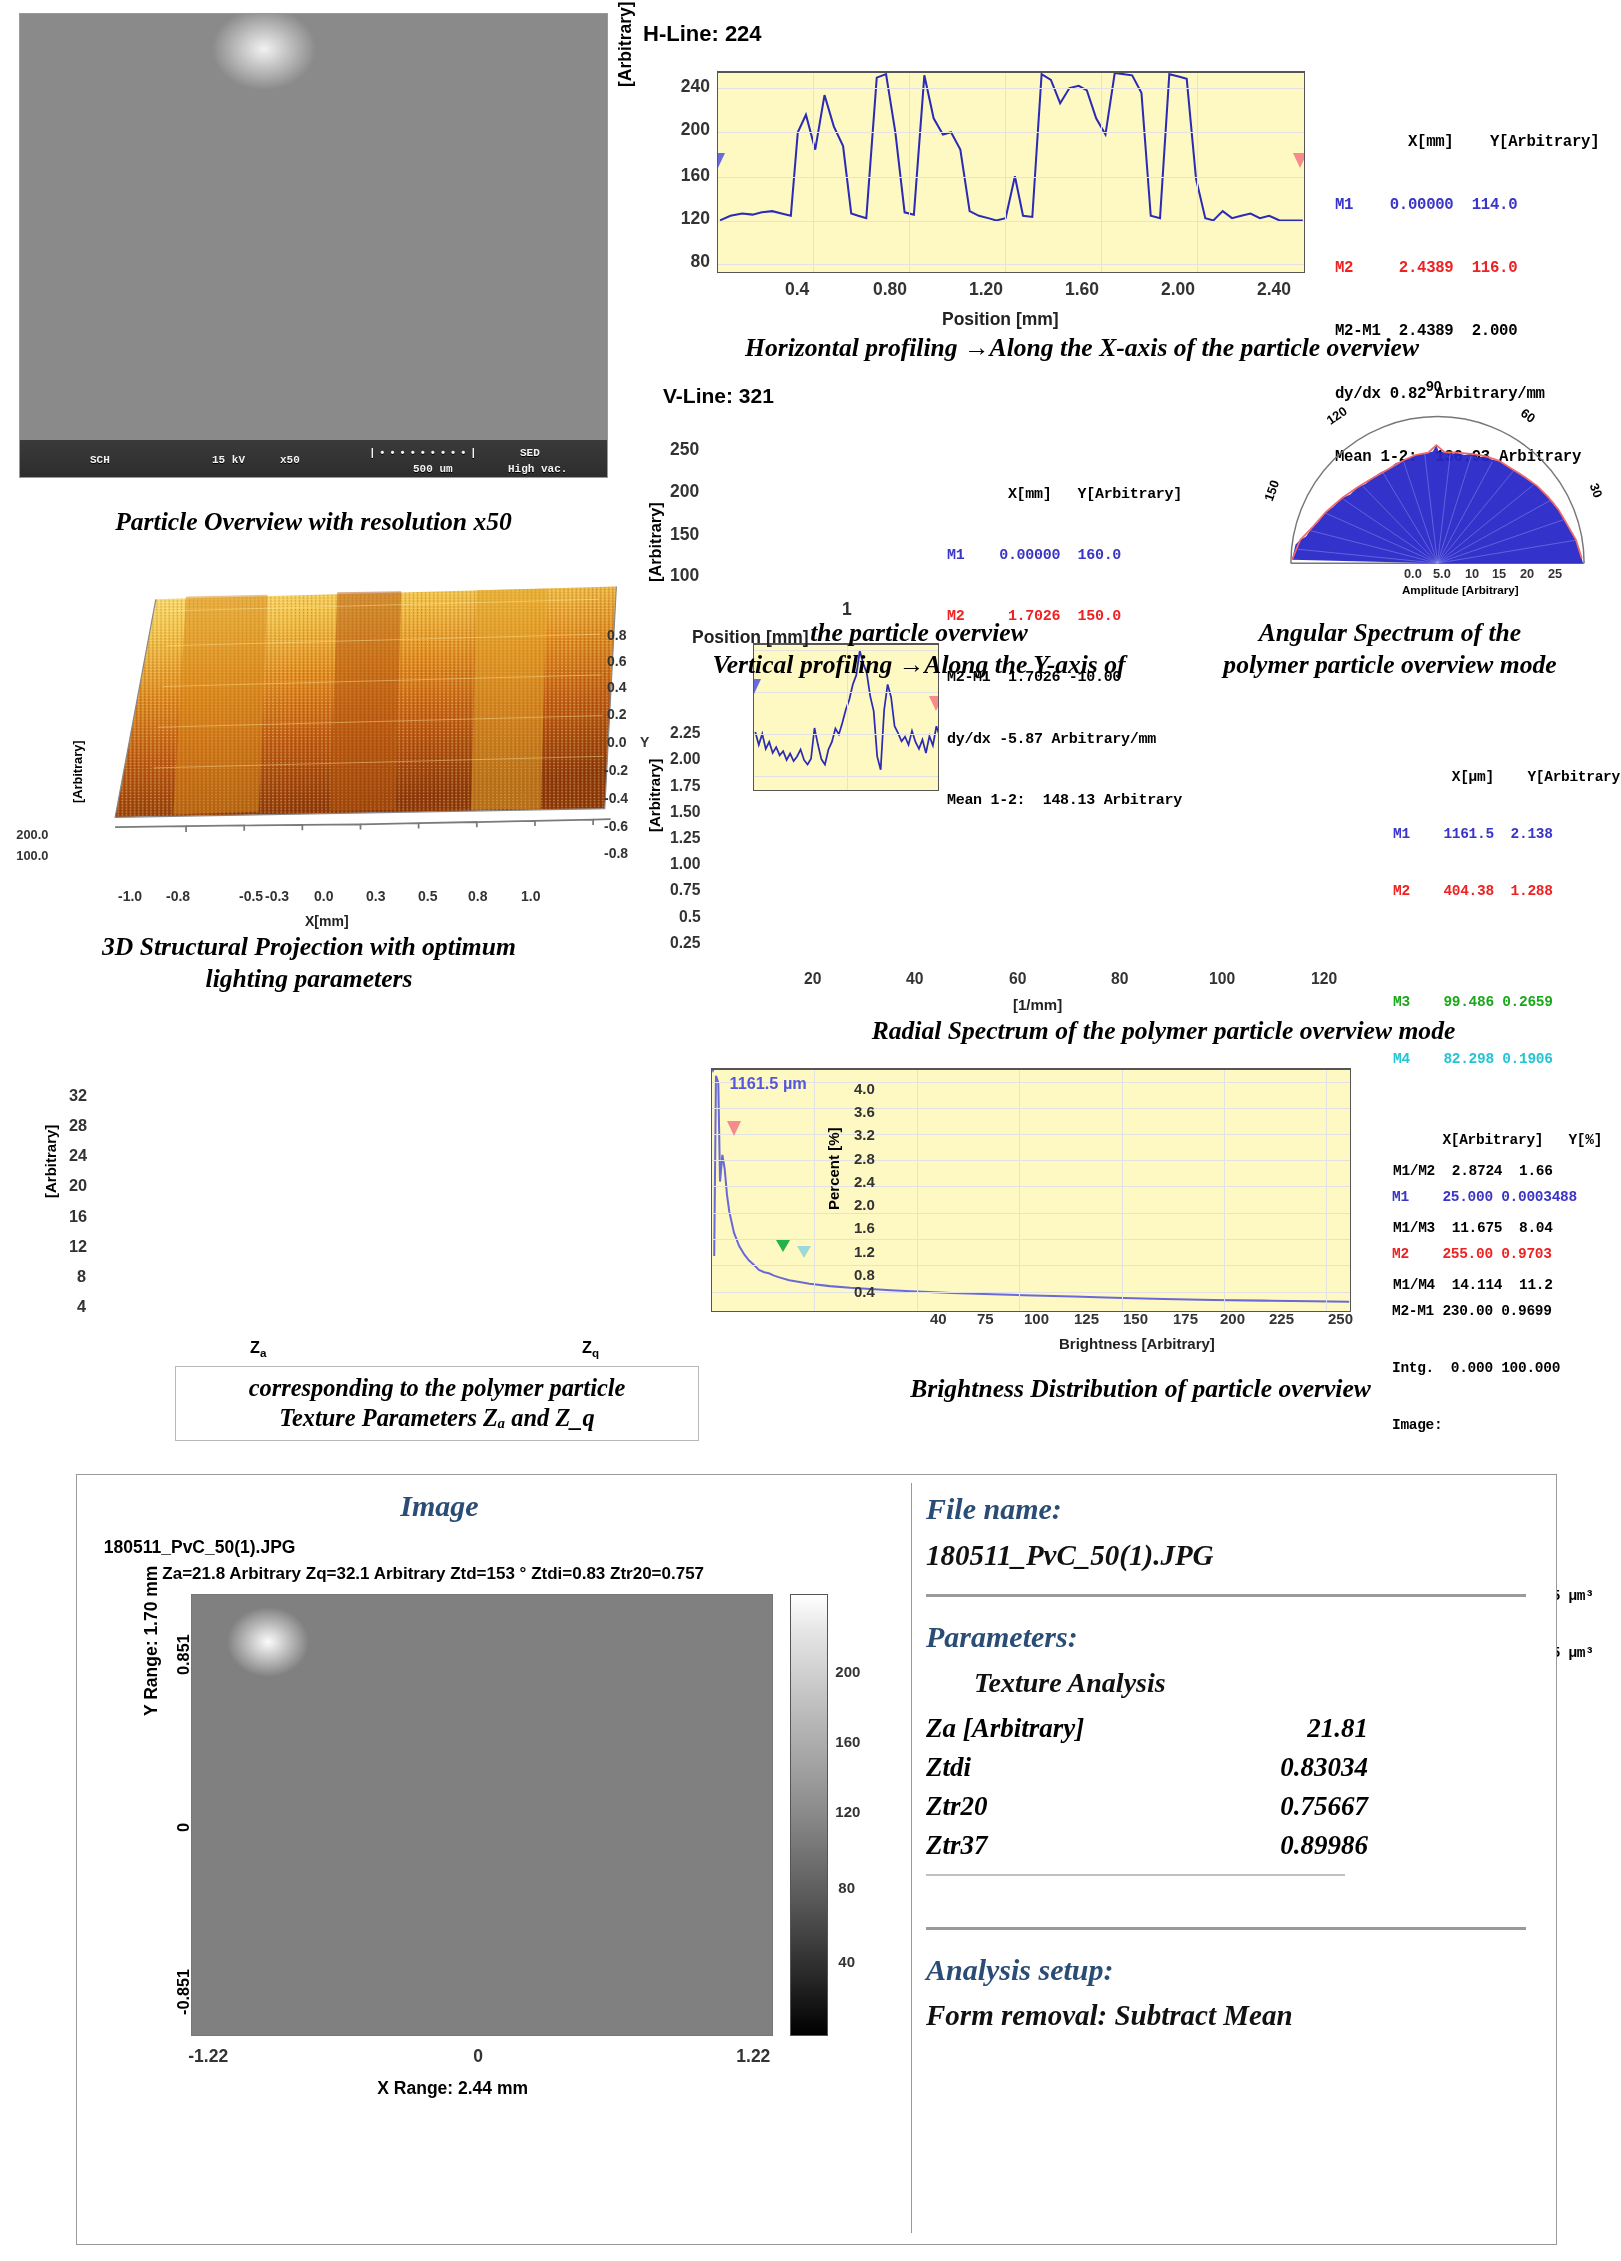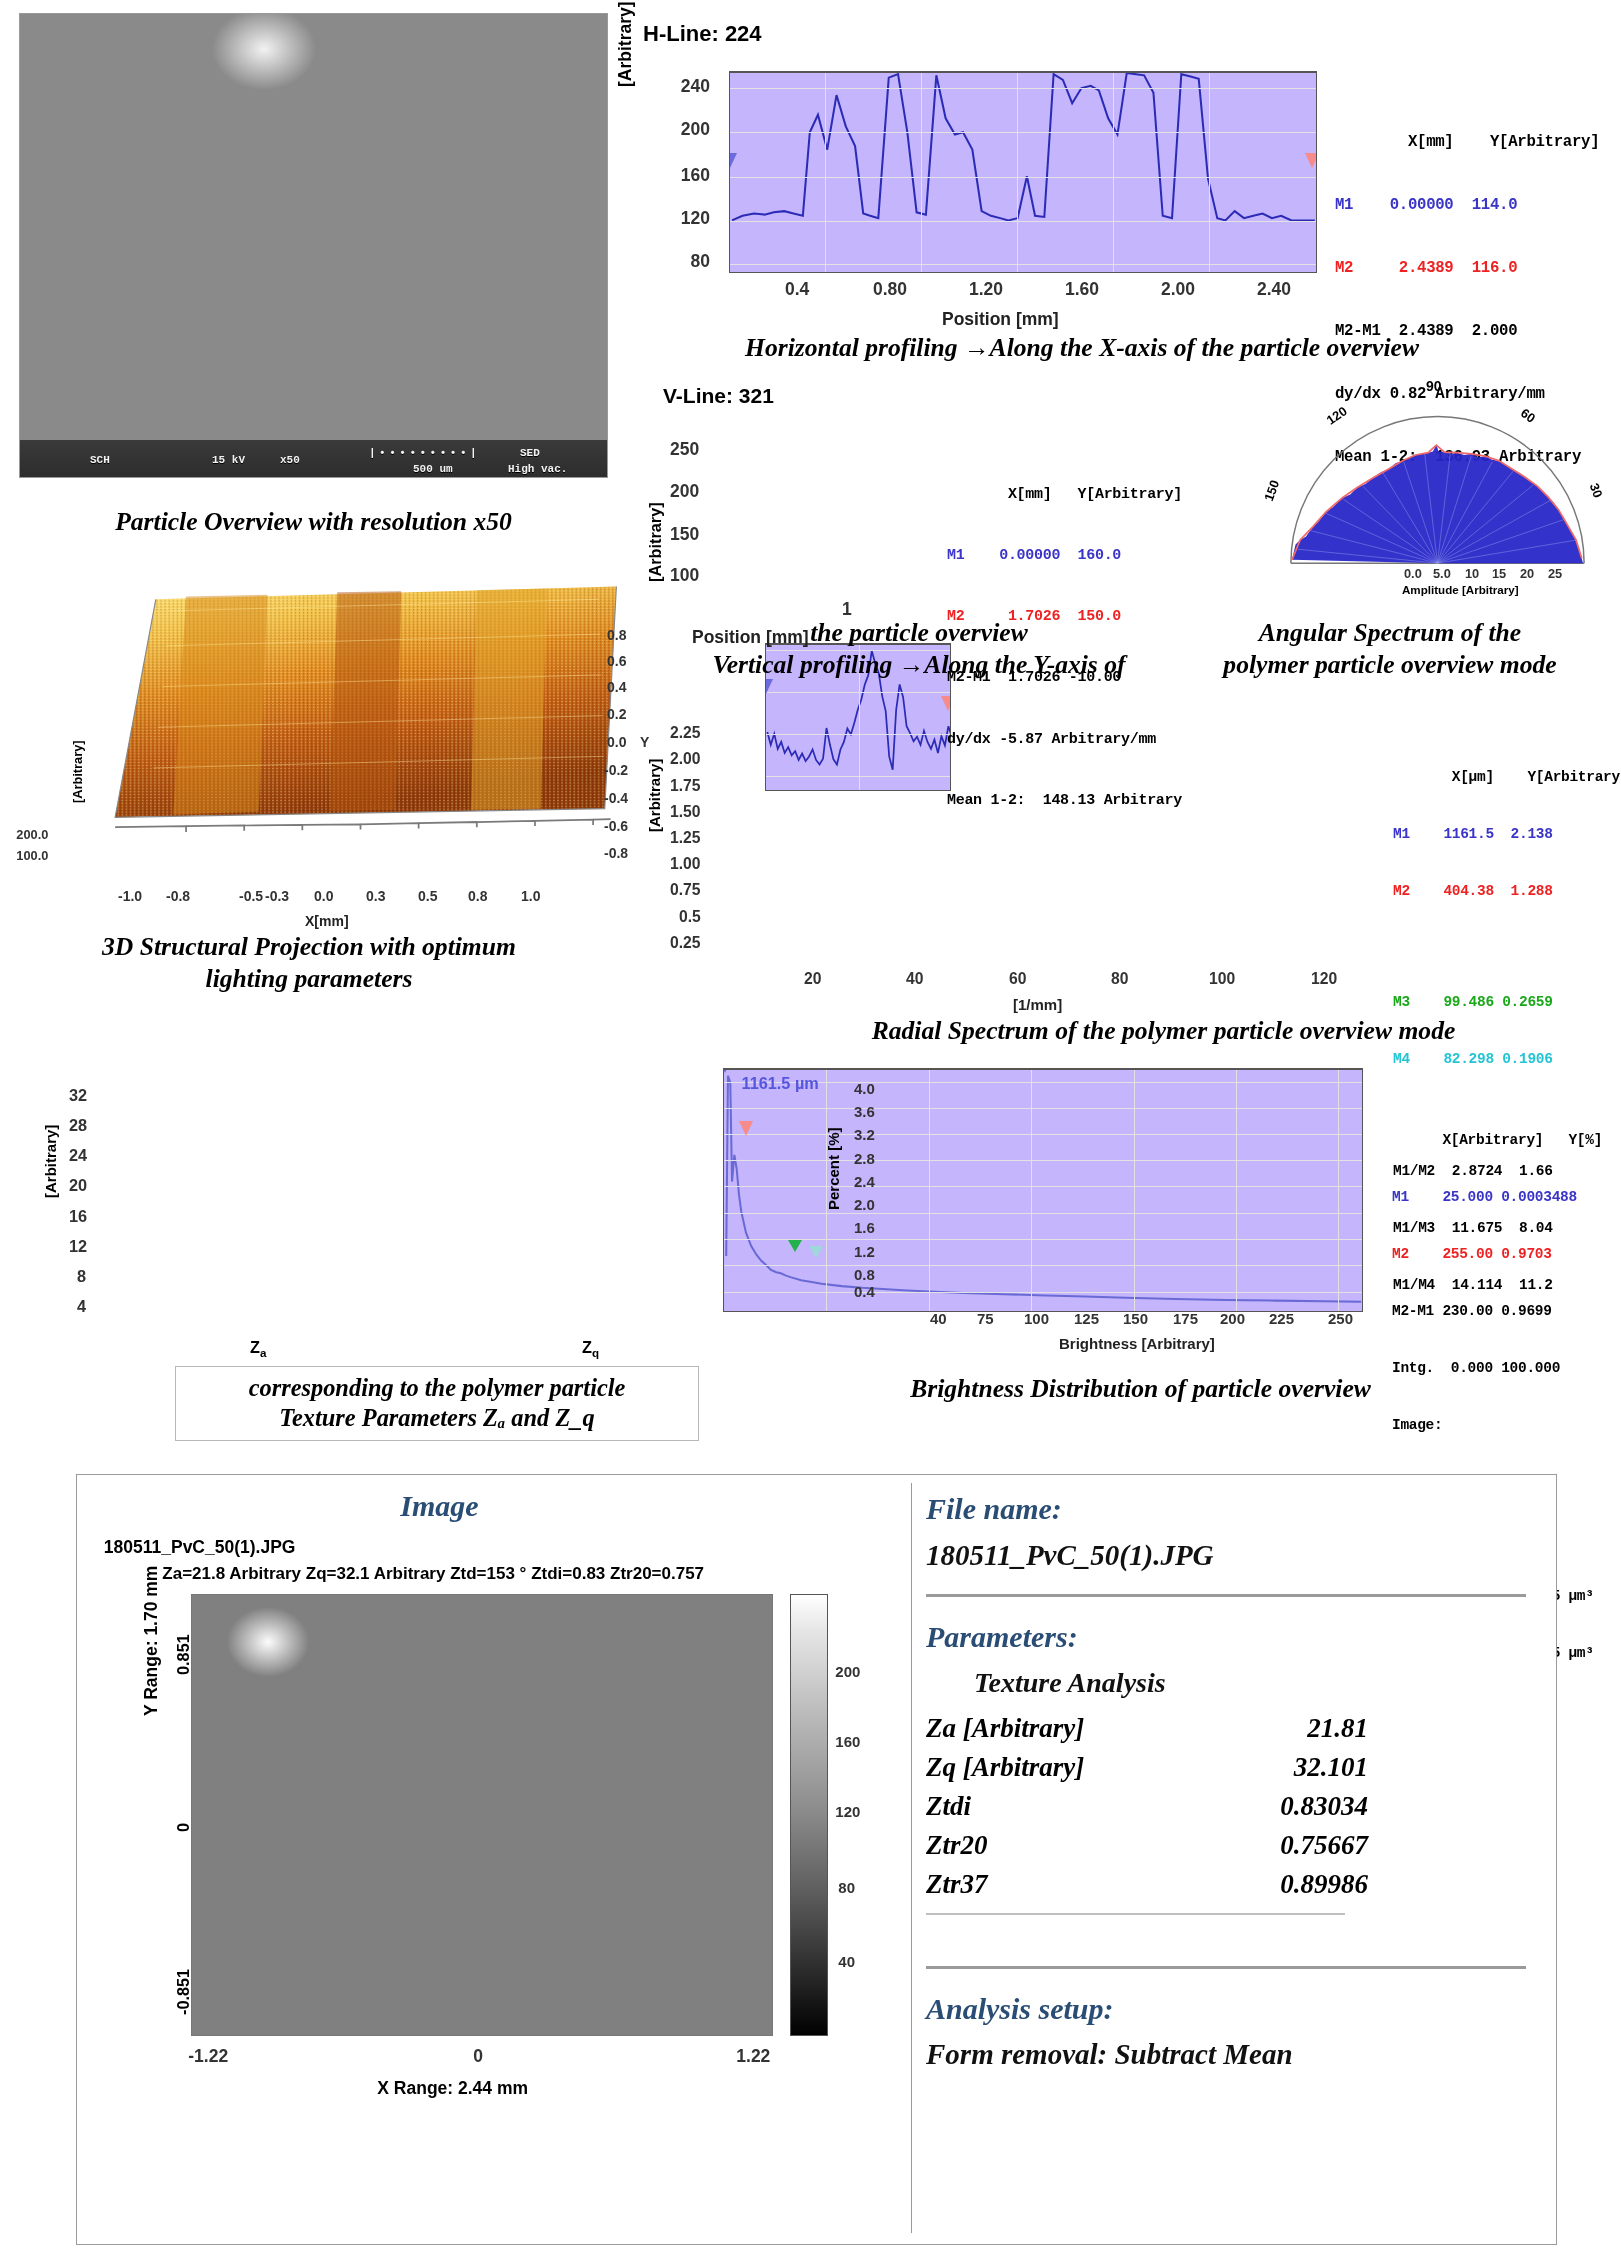--- a/index.html
+++ b/index.html
@@ -21,24 +21,24 @@
   }
   .mono {
     font-family: "Liberation Mono", monospace;
     font-weight: bold;
     white-space: pre;
     letter-spacing: -0.3px;
   }
   .axlabel { font-size: 17.5px; font-weight: bold; color:#222; }
   .tick { font-size: 17.5px; font-weight: bold; color:#333; }
   .plotbox {
-    background:#c4b5fd;
+    background:#fef9c3;
     border: 1.7px solid #555;
     border-top-width:2.9px;
-    position:relative; overflow:hidden;margin-left:12px;
+    position:relative; overflow:hidden;
   }
   .gridline { position:absolute; background:#e2e2e2; }
   svg { display:block; }
 
   
   #sem-img {
     left: 19px; top: 12.8px; width: 589px; height: 465px;
     background:
       radial-gradient(ellipse 52px 41px at 244px 35px, #f2f2f2 0%, #b9b9b9 55%, #8a8a8a 100%),
       radial-gradient(ellipse 41px 35px at 148px 87px, #efefef 0%, #b0b0b0 60%, #7d7d7d 100%),
@@ -598,24 +598,20 @@
     <div class="rep-rule" style="margin:22px 17.5px 0 0;"></div>
     <div class="rep-h" style="margin-top:23px;">Parameters:</div>
     <div class="rep-v" style="margin:12.8px 0 0 48px; font-size:28px;">Texture Analysis</div>
 
     <div style="margin-top:14px;">
       <div class="prow" style="margin-top:8.1px;">
         <div class="k">Za [Arbitrary]</div>
         <div class="v">21.81</div>
       </div>
       <div class="prow" style="margin-top:8.1px;">
-        <div class="k">Zq [Arbitrary]</div>
-        <div class="v">32.101</div>
-      </div>
-      <div class="prow" style="margin-top:8.1px;">
         <div class="k">Ztdi</div>
         <div class="v">0.83034</div>
       </div>
       <div class="prow" style="margin-top:8.1px;">
         <div class="k">Ztr20</div>
         <div class="v">0.75667</div>
       </div>
       <div class="prow" style="margin-top:8.1px;">
         <div class="k">Ztr37</div>
         <div class="v">0.89986</div>

